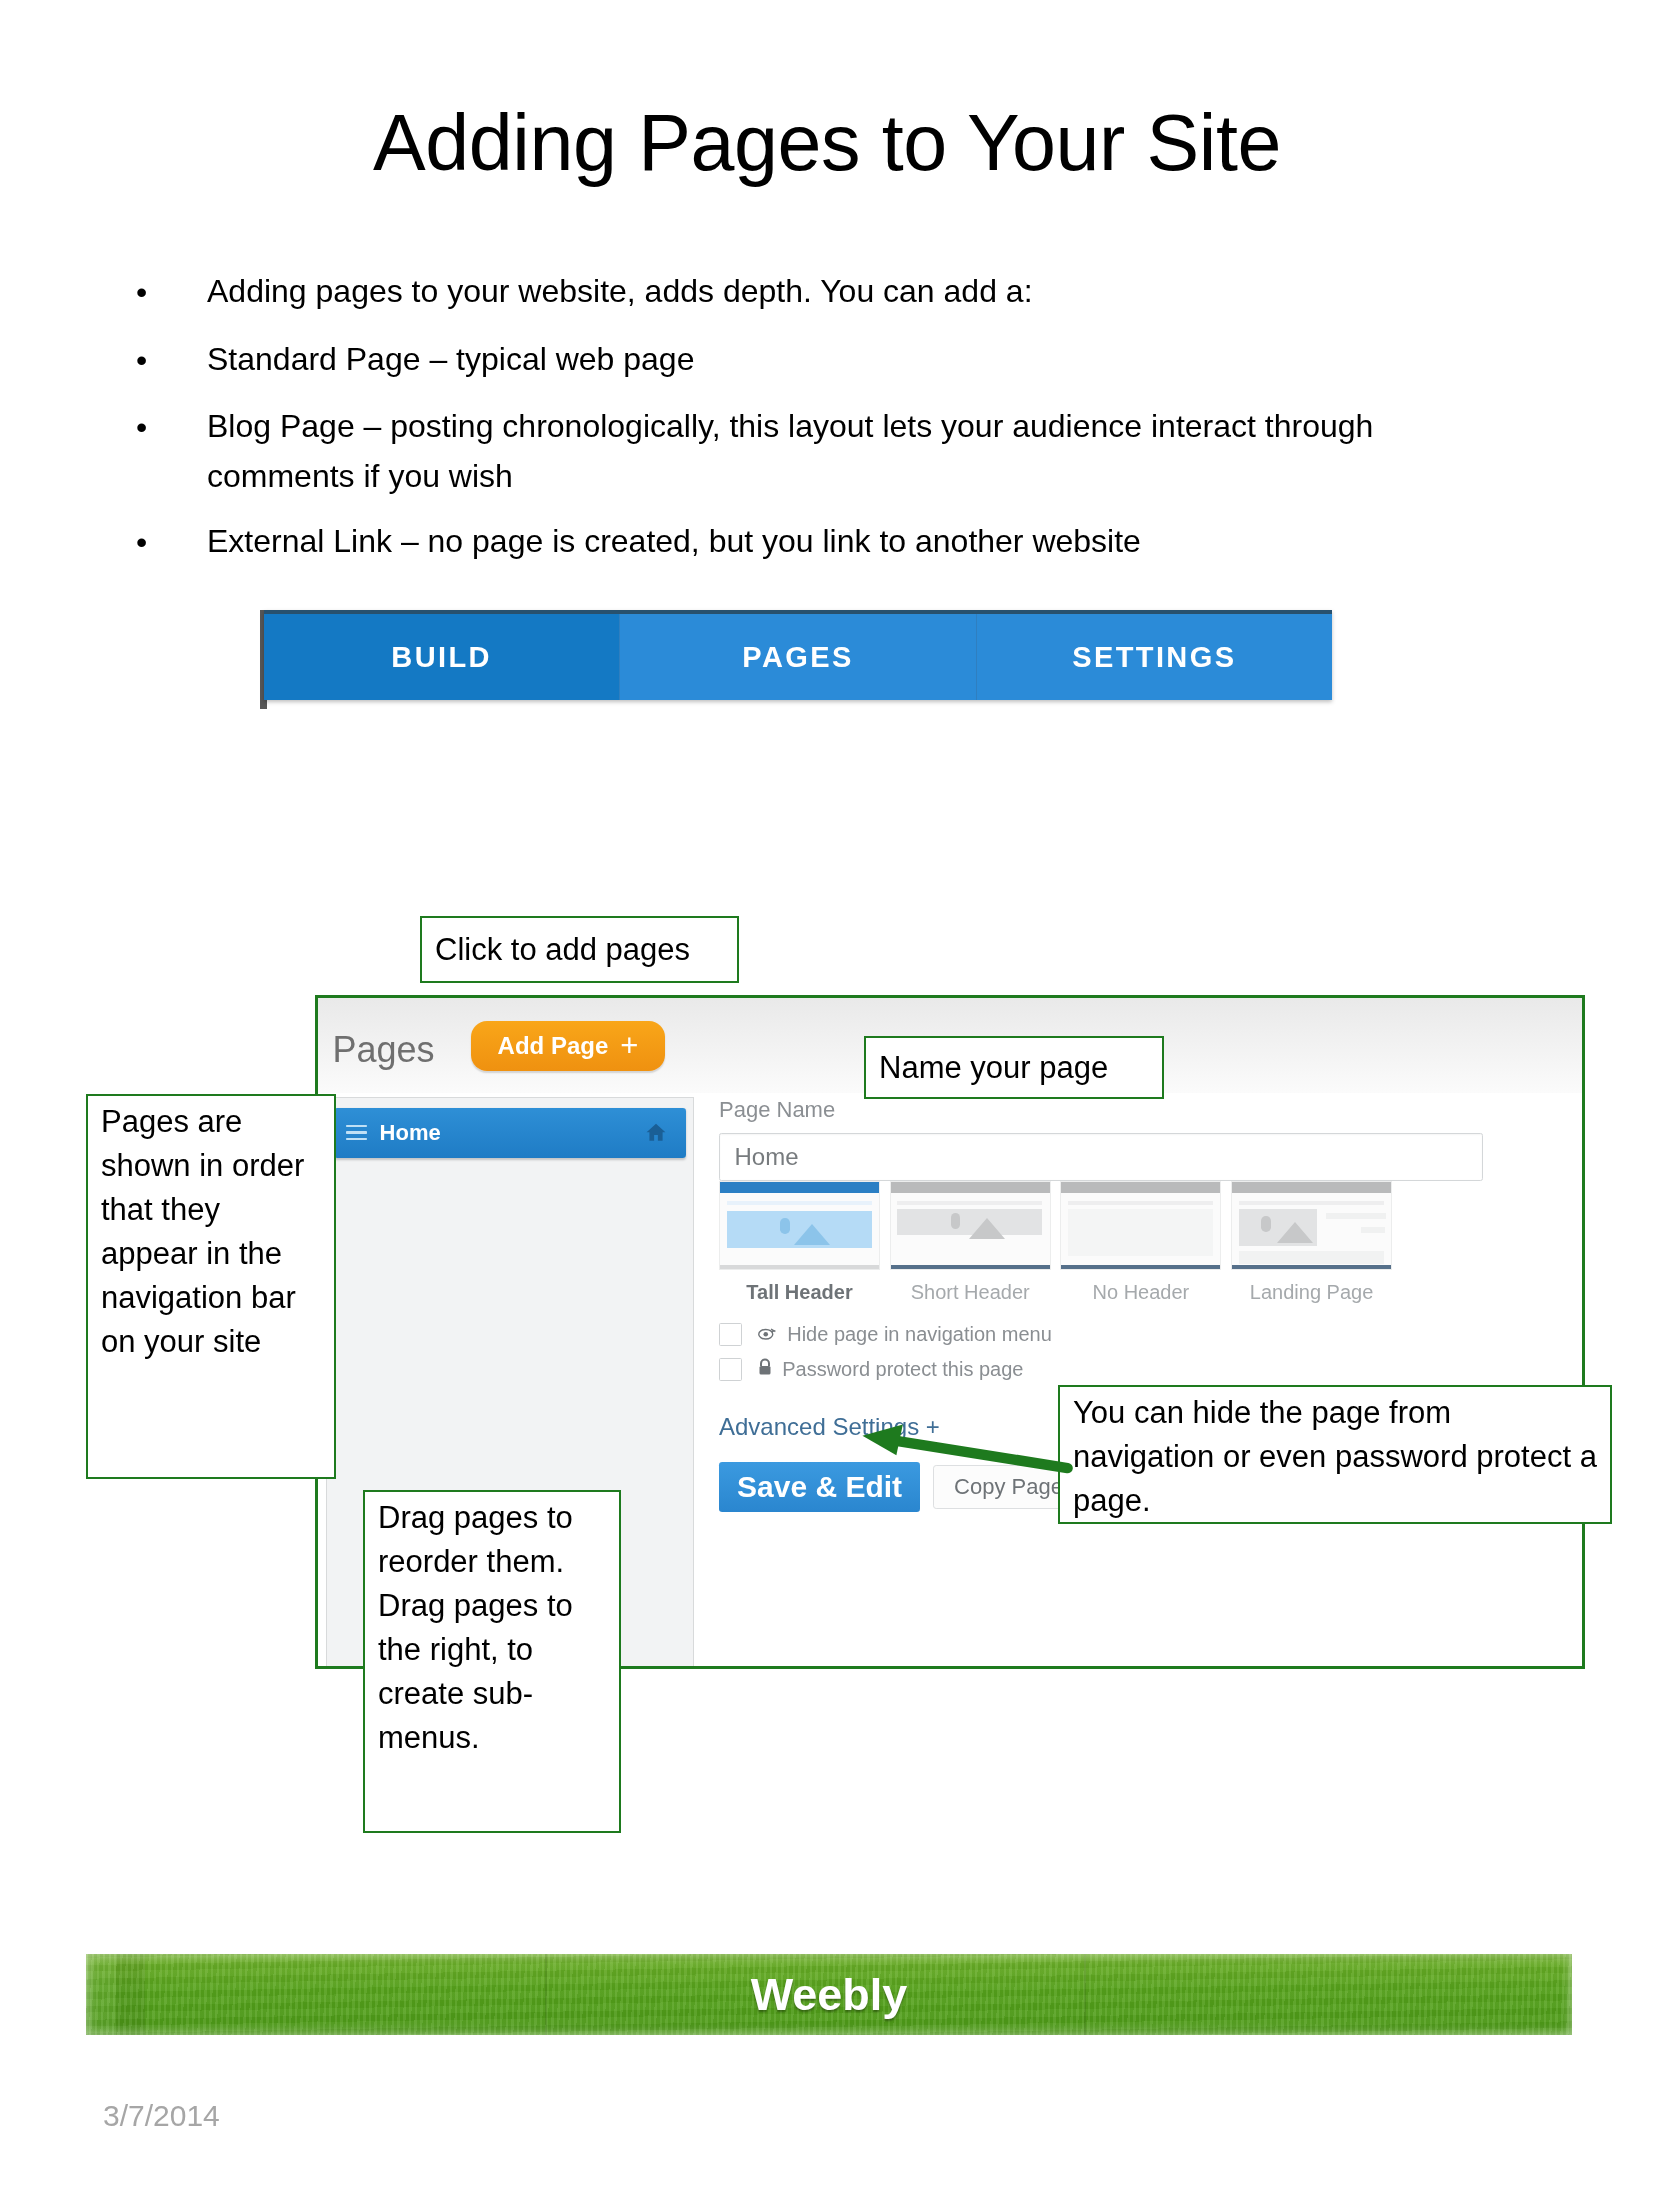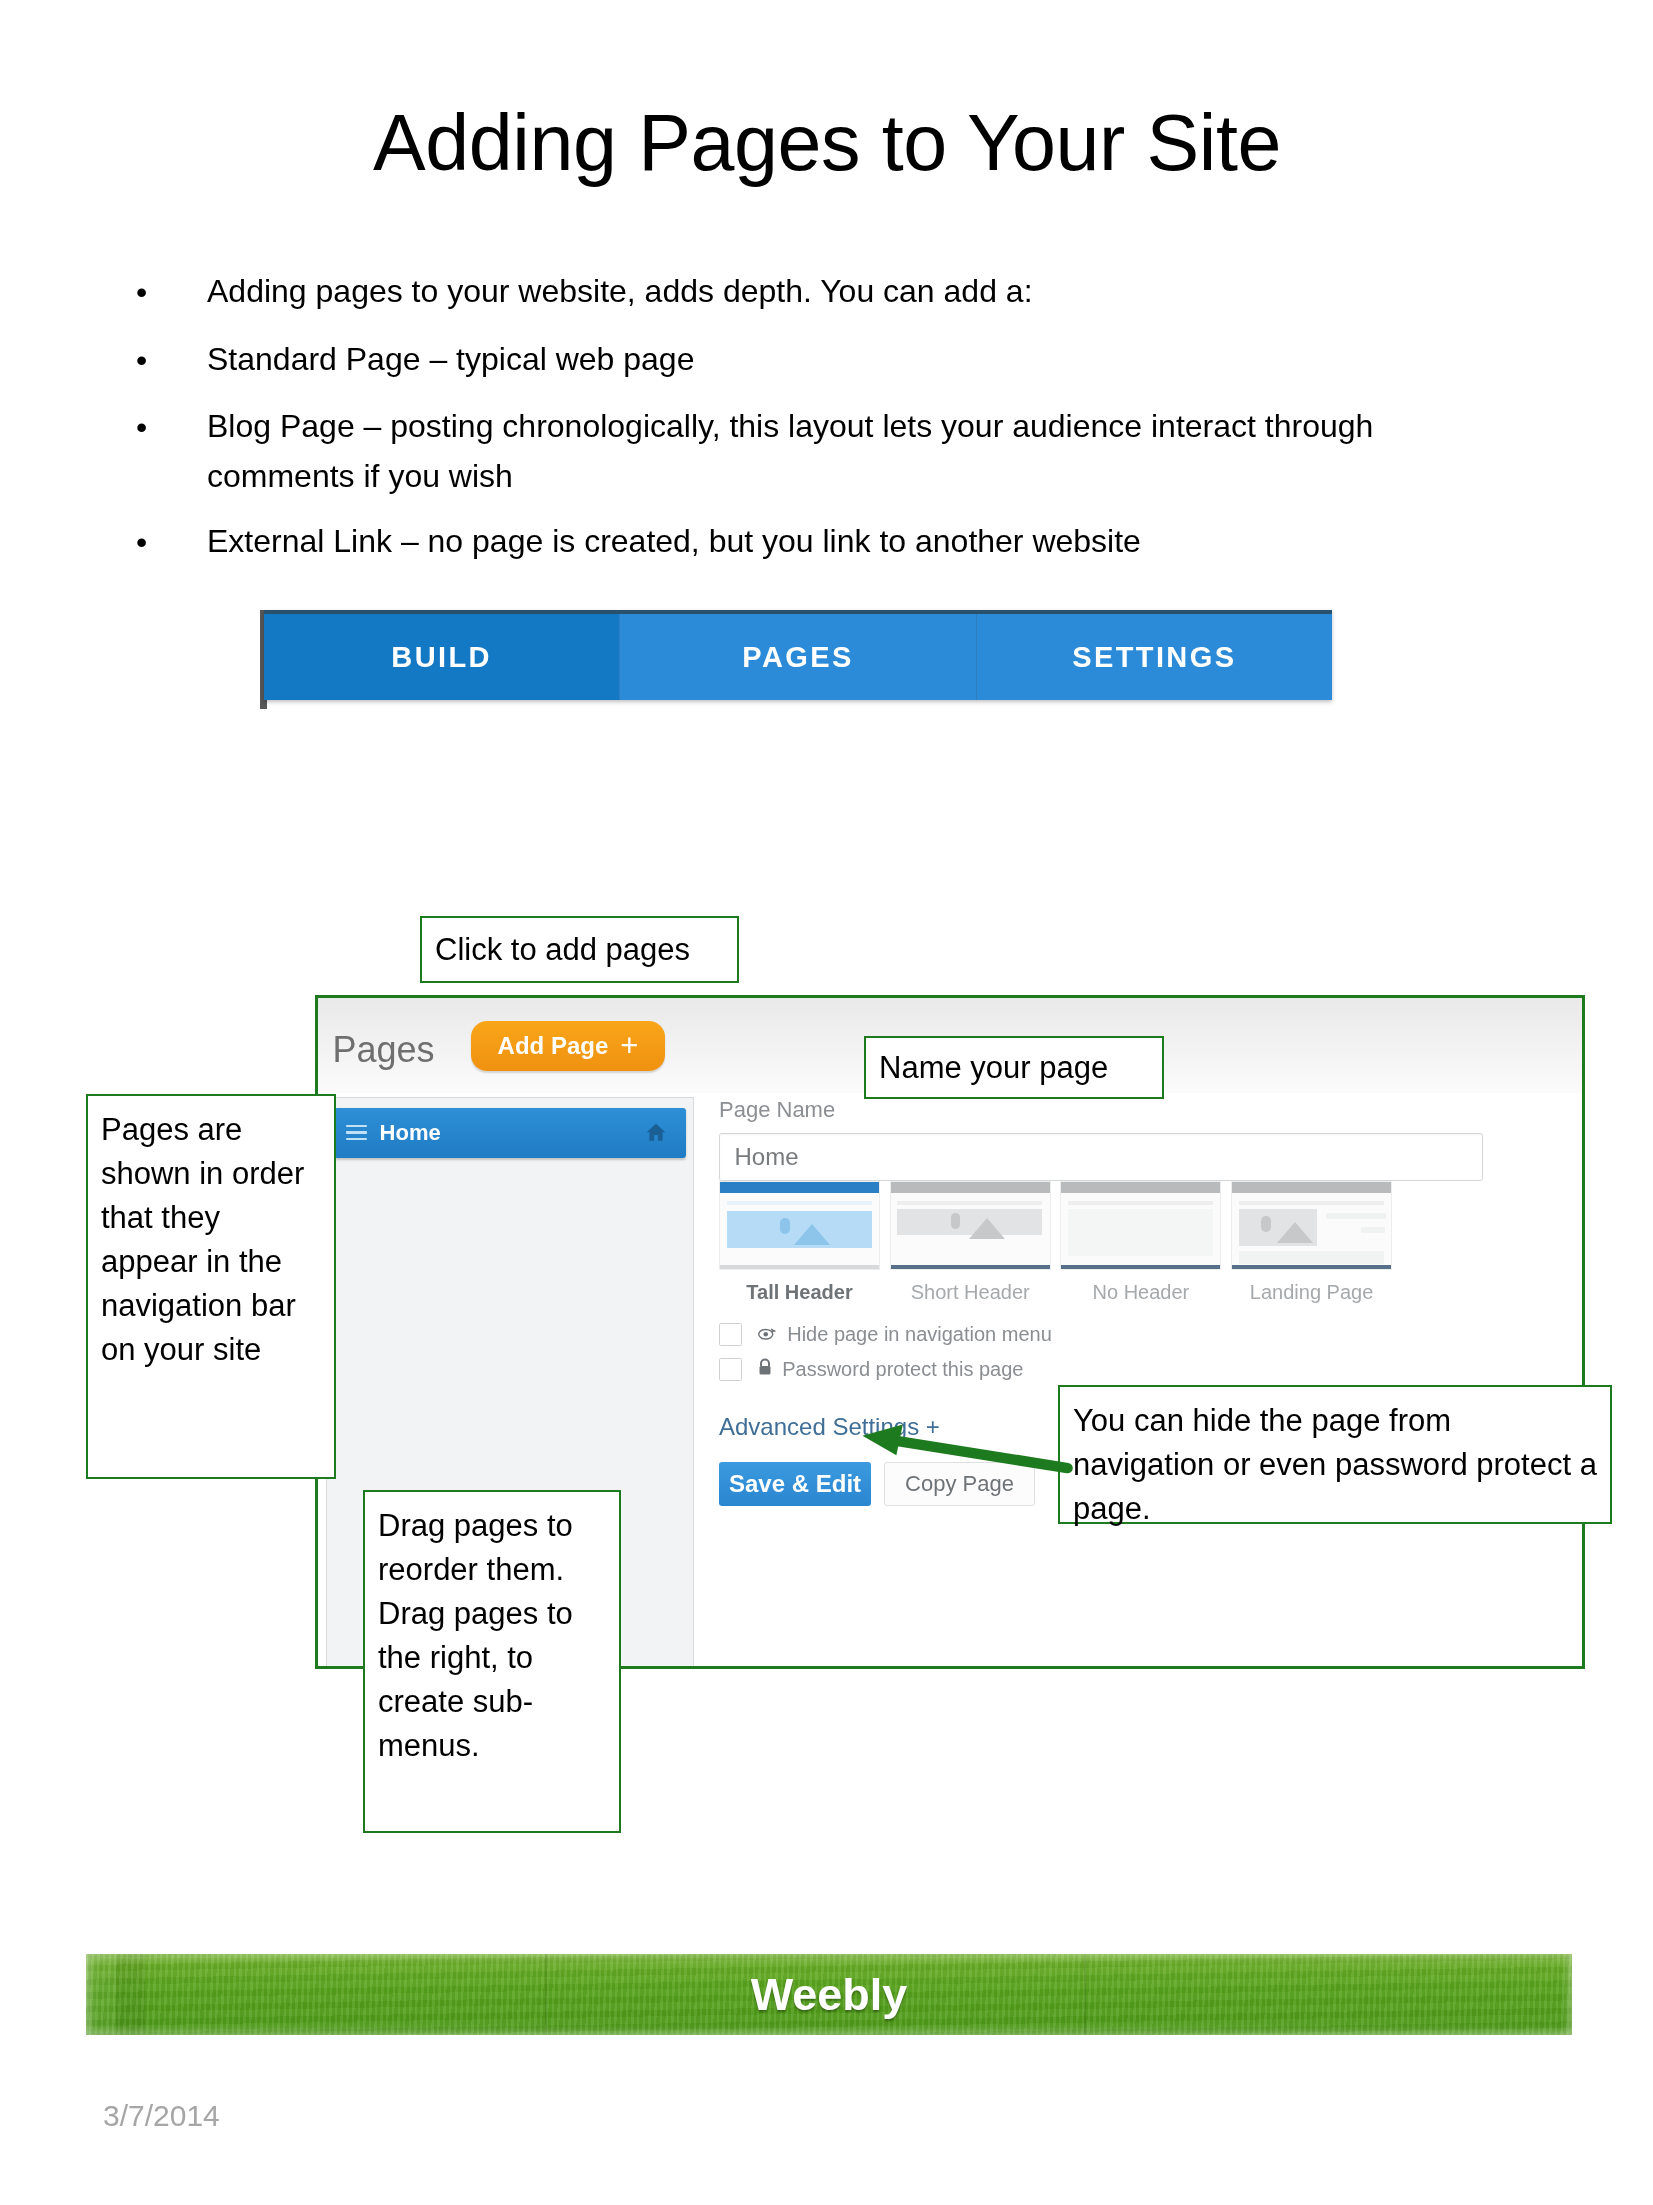--- a/index.html
+++ b/index.html
@@ -106,21 +106,21 @@
 
   
   .callout {
     position: absolute;
     border: 2.4px solid #1e7a1e;
     background: #ffffff;
     box-sizing: border-box;
     font-size: 31px;
     line-height: 44px;
     color: #000;
-    padding: 12px 13px;
+    padding: 4px 13px;
   }
   .callout.clk   { left: 420px;  top: 916px; width: 319px;  height: 67px; display:flex; align-items:center; }
   .callout.name  { left: 864px; top: 1036px; width: 300px;  height: 63px; display:flex; align-items:center; }
   .callout.left  { left: 86px;  top: 1094px; width: 250px;  height: 385px; }
   .callout.drag  { left: 363px;  top: 1490px; width: 258px;  height: 343px; }
   .callout.right { left: 1058px; top: 1385px; width: 554px;  height: 139px; }
 
   
   .screenshot-frame {
     position: absolute;
@@ -311,23 +311,23 @@
 
   .adv-settings {
     margin-top: 32px;
     font-size: 24px;
     color: #3f6e96;
   }
   .btn-row { display: flex; gap: 13px; margin-top: 21px; align-items: center; }
   .btn-primary {
     background: linear-gradient(#3b9ae0, #2a86cf);
     color: #ffffff;
-    font-size: 24px;
+    font-size: 30px;
     font-weight: 700;
-    padding: 8px 10px;
+    padding: 8px 18px;
     border-radius: 3.2px;
   }
   .btn-secondary {
     background: #fcfcfc;
     border: 0.8px solid #dddfe1;
     color: #6e7377;
     font-size: 22px;
     padding: 8px 20px;
     border-radius: 3.2px;
   }

